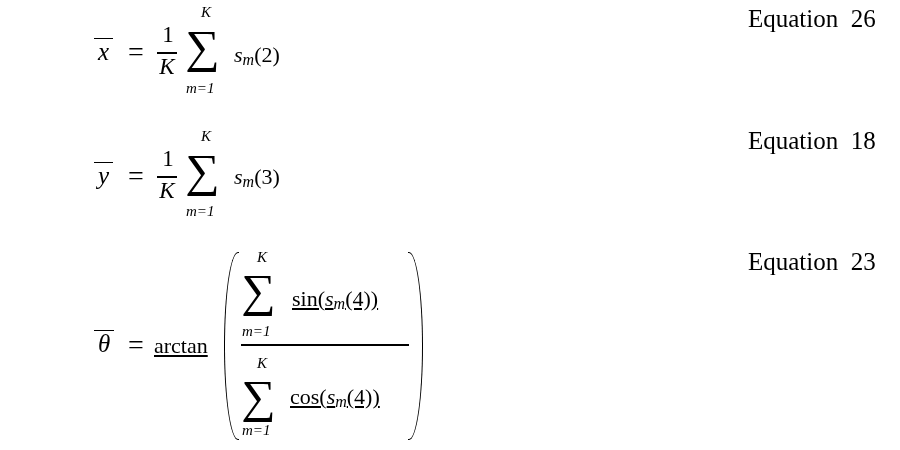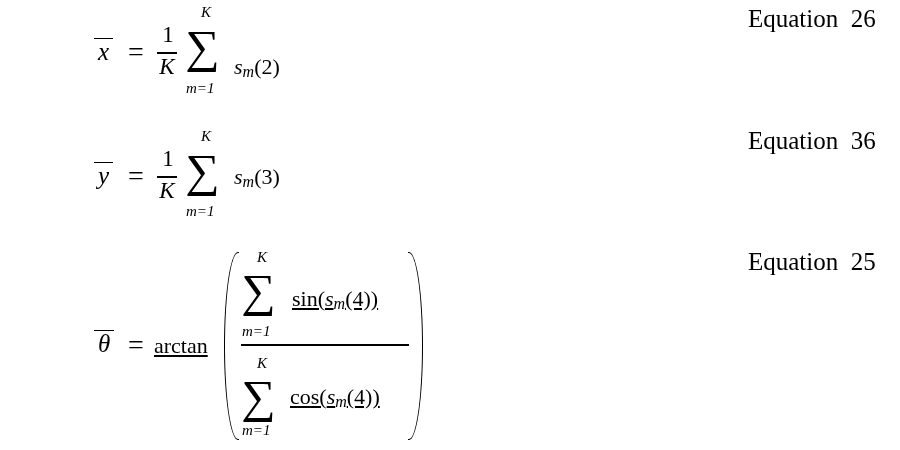--- a/index.html
+++ b/index.html
@@ -59,40 +59,40 @@
   <span class="abs op" style="left:128px; top:38px;">=</span>
 
   <div class="abs frac-num" style="left:158px; top:22px;">1</div>
   <div class="abs frac-line" style="left:157px; top:52px; width:20px;"></div>
   <div class="abs frac-den" style="left:157px; top:54px;">K</div>
 
   <span class="abs lim it" style="left:201px; top:4px;">K</span>
   <span class="abs sigma" style="left:186px; top:24px;">∑</span>
   <span class="abs lim" style="left:186px; top:80px;">m=1</span>
 
-  <span class="abs term" style="left:234px; top:42px;margin-top:12px;"><span class="it">s</span><span class="sub">m</span><span>(2)</span></span>
+  <span class="abs term" style="left:234px; top:42px;"><span class="it">s</span><span class="sub">m</span><span>(2)</span></span>
 
   <span class="abs eq-label" style="left:748px; top:5px;">Equation  26</span>
 </div>
 
 <div>
   <span class="abs var-bar" style="left:94px; top:162px;">y</span>
   <span class="abs op" style="left:128px; top:162px;">=</span>
 
   <div class="abs frac-num" style="left:158px; top:146px;">1</div>
   <div class="abs frac-line" style="left:157px; top:176px; width:20px;"></div>
   <div class="abs frac-den" style="left:157px; top:178px;">K</div>
 
   <span class="abs lim it" style="left:201px; top:128px;">K</span>
   <span class="abs sigma" style="left:186px; top:148px;">∑</span>
   <span class="abs lim" style="left:186px; top:203px;">m=1</span>
 
   <span class="abs term" style="left:234px; top:164px;"><span class="it">s</span><span class="sub">m</span><span>(3)</span></span>
 
-  <span class="abs eq-label" style="left:748px; top:127px;">Equation  36</span>
+  <span class="abs eq-label" style="left:748px; top:127px;">Equation  18</span>
 </div>
 
 <div>
   <span class="abs var-bar" style="left:94px; top:330px;">θ</span>
   <span class="abs op" style="left:128px; top:331px;">=</span>
   <span class="abs fn" style="left:154px; top:333px;">arctan</span>
 
   <div class="abs paren-big paren-left" style="left:224px; top:252px; height:186px;"></div>
   <div class="abs paren-big paren-right" style="left:408px; top:252px; height:186px;"></div>
 
@@ -101,14 +101,14 @@
   <span class="abs lim" style="left:242px; top:323px;">m=1</span>
   <span class="abs fn" style="left:292px; top:286px;"><span>sin(</span><span class="it">s</span><span class="sub">m</span><span>(4))</span></span>
 
   <div class="abs frac-line" style="left:241px; top:344px; width:168px; height:1.5px;"></div>
 
   <span class="abs lim it" style="left:257px; top:355px;">K</span>
   <span class="abs sigma" style="left:242px; top:374px;">∑</span>
   <span class="abs lim" style="left:242px; top:422px;">m=1</span>
   <span class="abs fn" style="left:290px; top:384px;"><span>cos(</span><span class="it">s</span><span class="sub">m</span><span>(4))</span></span>
 
-  <span class="abs eq-label" style="left:748px; top:248px;">Equation  25</span>
+  <span class="abs eq-label" style="left:748px; top:248px;">Equation  23</span>
 </div>
 
 </body></html>

